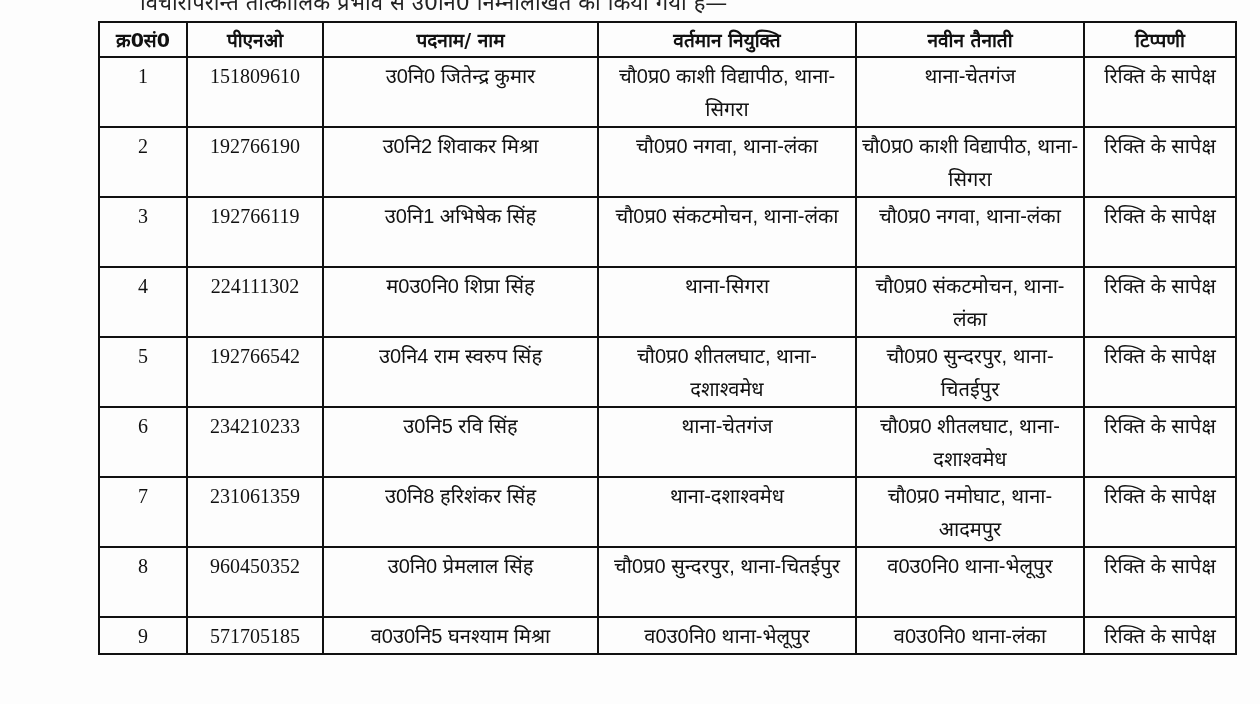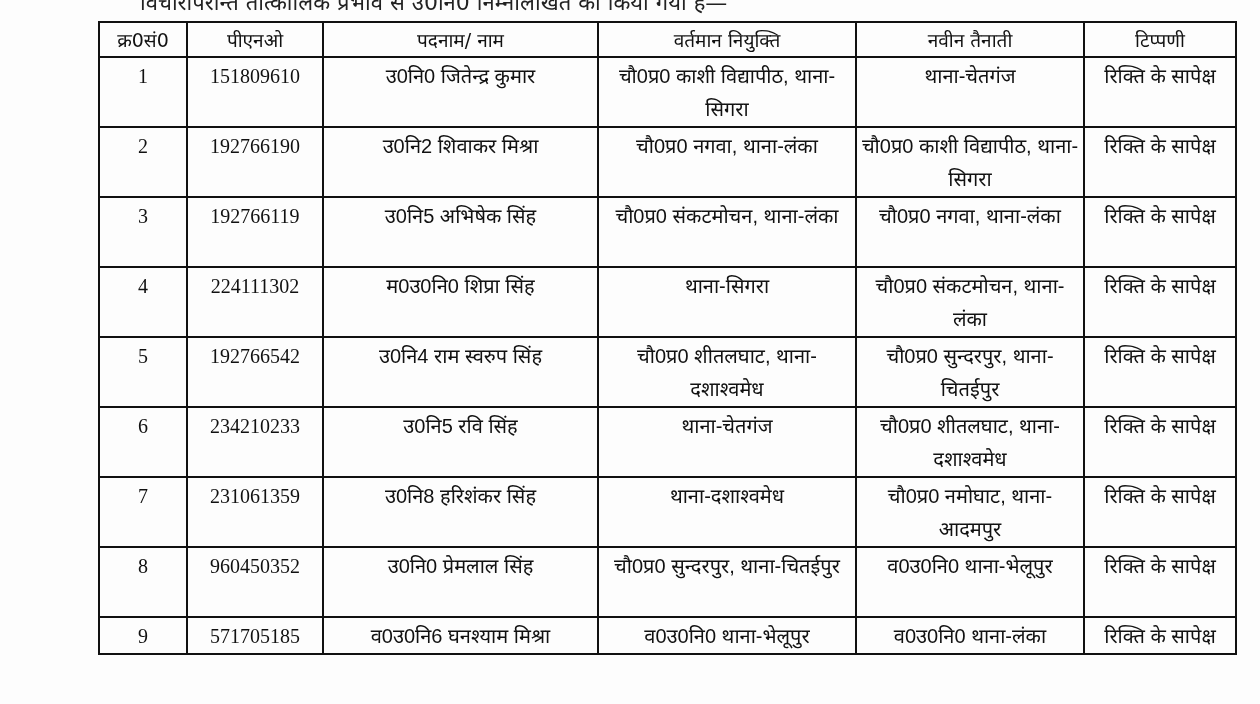--- a/index.html
+++ b/index.html
@@ -4,21 +4,21 @@
 <style>
   html, body { margin:0; padding:0; background:#fdfdfd; }
   body { width:1260px; height:704px; position:relative; overflow:hidden;
          font-family: "Liberation Serif", "DejaVu Serif", serif; color:#111; }
   .topline { position:absolute; left:140px; top:-14px; font-size:22px; color:#222;
              white-space:nowrap; font-family:"DejaVu Sans", sans-serif; clip-path: inset(14px 0 0 0); }
   table.roster { position:absolute; left:98px; top:21px; width:1137px;
                  border-collapse:collapse; table-layout:fixed; }
   table.roster th, table.roster td { border:2px solid #111; vertical-align:top;
                  text-align:center; padding:2px 4px 0 4px; }
-  table.roster th { height:33px; font-family:"DejaVu Sans", sans-serif; font-weight:normal;
+  table.roster th { height:33px; font-family:"DejaVu Sans", sans-serif; font-weight:bold;
                  font-size:19px; vertical-align:middle; padding:0 4px; }
   table.roster td { font-size:20px; line-height:33px; }
   td.num, td.pno { font-family:"Liberation Serif", serif; font-size:23px; padding-top:6px; }
   td.hi { font-family:Liberation Sans, sans-serif; font-size:18.5px; padding-top:6px; }
   tr.r td { height:66px; }
   tr.last td { height:30px; }
 </style>
 </head>
 <body>
 
@@ -56,21 +56,21 @@
       <td class="num">2</td>
       <td class="pno">192766190</td>
       <td class="hi">उ0नि2 शिवाकर मिश्रा</td>
       <td class="hi">चौ0प्र0 नगवा, थाना-लंका</td>
       <td class="hi">चौ0प्र0 काशी विद्यापीठ, थाना-सिगरा</td>
       <td class="hi">रिक्ति के सापेक्ष</td>
     </tr>
     <tr class="r">
       <td class="num">3</td>
       <td class="pno">192766119</td>
-      <td class="hi">उ0नि5 अभिषेक सिंह</td>
+      <td class="hi">उ0नि1 अभिषेक सिंह</td>
       <td class="hi">चौ0प्र0 संकटमोचन, थाना-लंका</td>
       <td class="hi">चौ0प्र0 नगवा, थाना-लंका</td>
       <td class="hi">रिक्ति के सापेक्ष</td>
     </tr>
     <tr class="r">
       <td class="num">4</td>
       <td class="pno">224111302</td>
       <td class="hi">म0उ0नि0 शिप्रा सिंह</td>
       <td class="hi">थाना-सिगरा</td>
       <td class="hi">चौ0प्र0 संकटमोचन, थाना-लंका</td>
@@ -104,19 +104,19 @@
       <td class="num">8</td>
       <td class="pno">960450352</td>
       <td class="hi">उ0नि0 प्रेमलाल सिंह</td>
       <td class="hi">चौ0प्र0 सुन्दरपुर, थाना-चितईपुर</td>
       <td class="hi">व0उ0नि0 थाना-भेलूपुर</td>
       <td class="hi">रिक्ति के सापेक्ष</td>
     </tr>
     <tr class="last">
       <td class="num">9</td>
       <td class="pno">571705185</td>
-      <td class="hi">व0उ0नि6 घनश्याम मिश्रा</td>
+      <td class="hi">व0उ0नि5 घनश्याम मिश्रा</td>
       <td class="hi">व0उ0नि0 थाना-भेलूपुर</td>
       <td class="hi">व0उ0नि0 थाना-लंका</td>
       <td class="hi">रिक्ति के सापेक्ष</td>
     </tr>
   </tbody>
 </table>
 
 </body></html>

